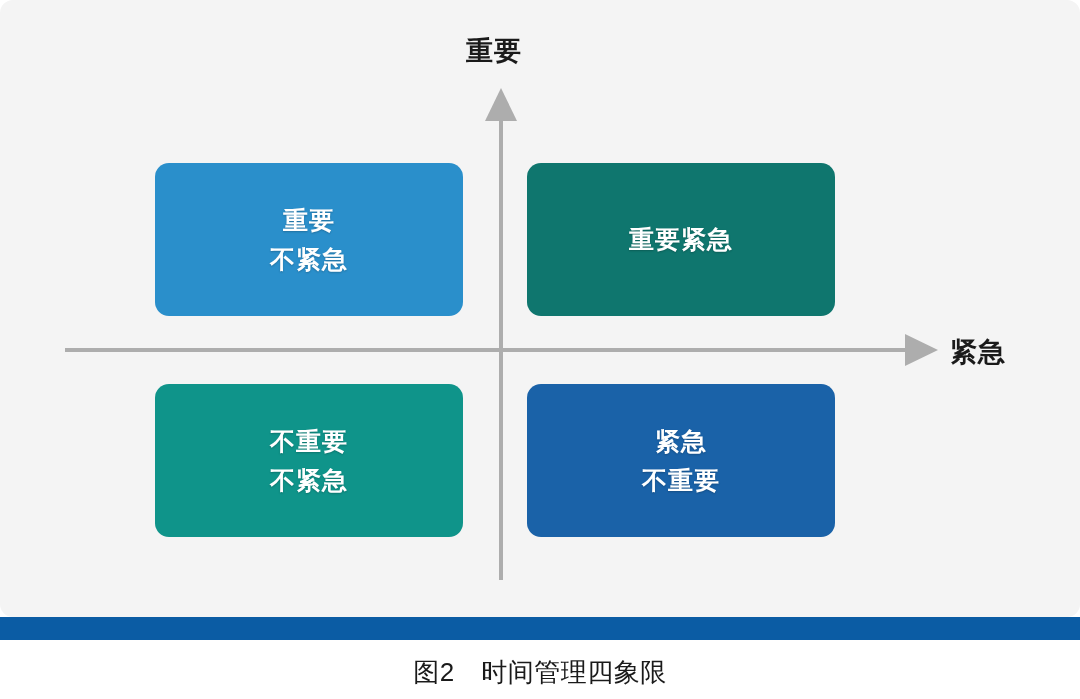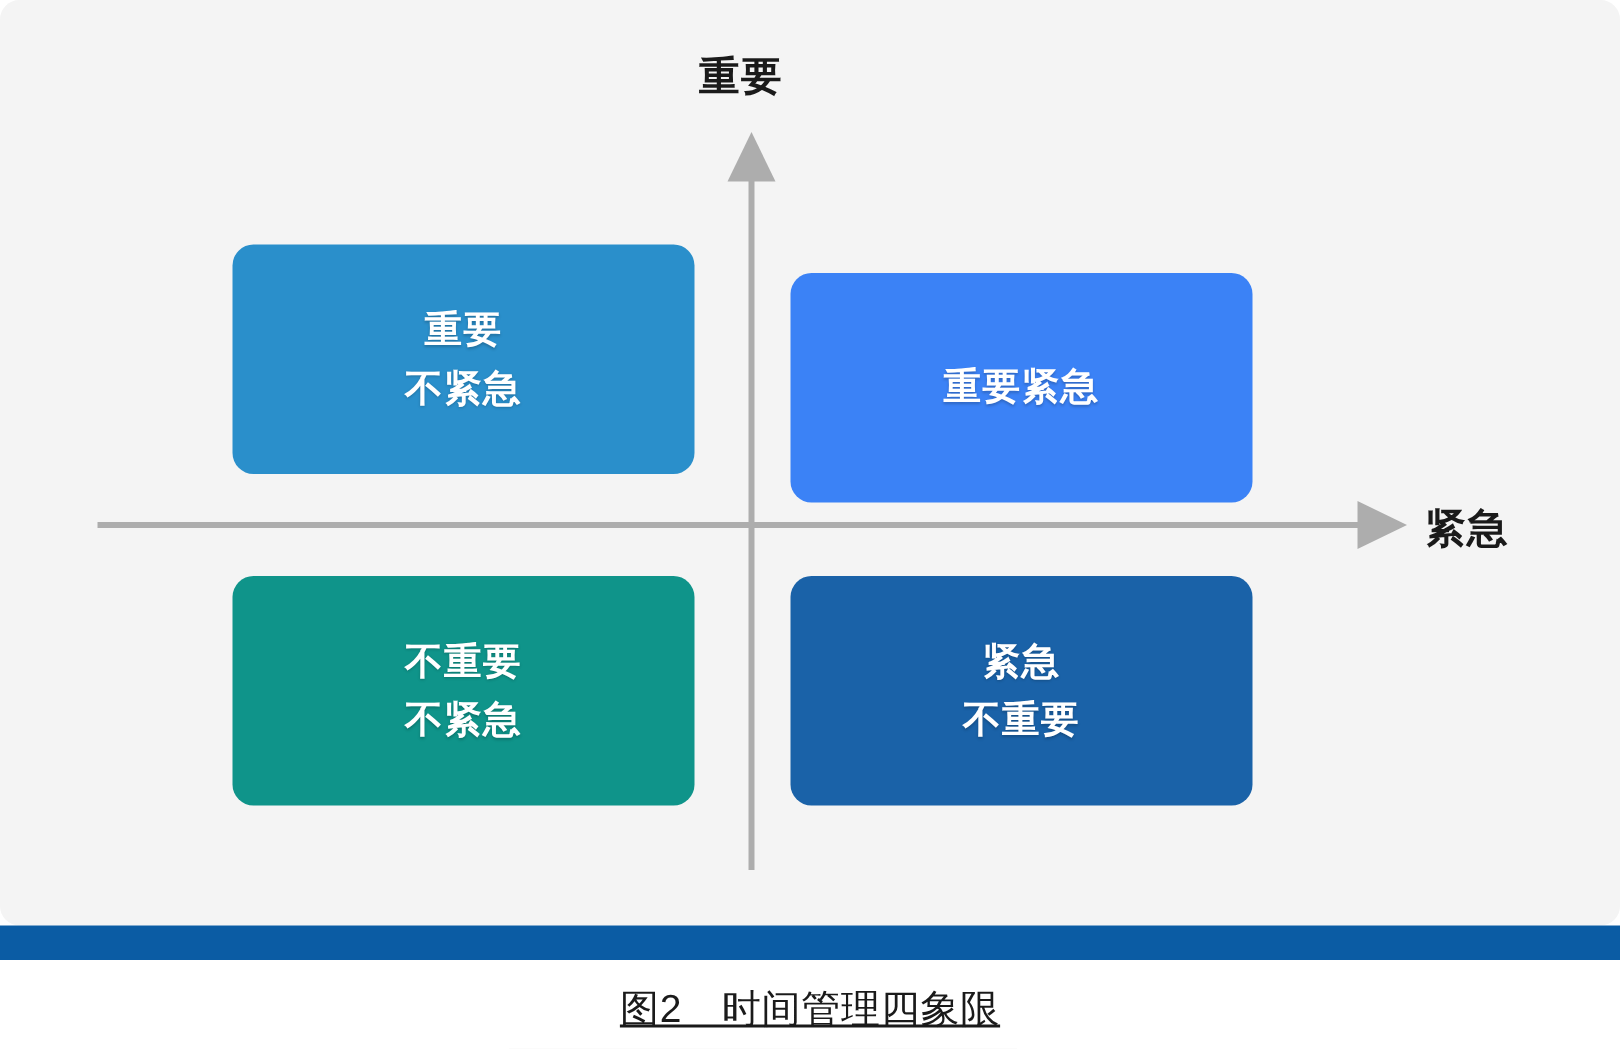--- a/index.html
+++ b/index.html
@@ -125,21 +125,21 @@
     left: 9px;
     right: 1px;
     bottom: -8px;
     height: 10px;
     border-radius: 0 0 12px 12px;
     background: rgba(0,0,0,0.18);
     z-index: -1;
   }
 
   .q-tl { left: 155px; top: 163px;  width: 308px; height: 153px; background: #2a8fcb; }
-  .q-tr { left: 527px; top: 163px;  width: 308px; height: 153px; background: #3b82f6; margin-top: 19px; }
+  .q-tr { left: 527px; top: 163px;  width: 308px; height: 153px; background: #0f766e; }
   .q-bl { left: 155px; top: 384px;  width: 308px; height: 153px; background: #0f948a; }
   .q-br { left: 527px; top: 384px;  width: 308px; height: 153px; background: #1a62a8; }
 
   
   .blue-rule {
     position: absolute;
     left: 0;
     top: 617px;
     width: 1080px;
     height: 23px;
@@ -151,21 +151,20 @@
     position: absolute;
     left: 0;
     top: 655px;
     width: 1080px;
     text-align: center;
     color: #1a1a1a;
     font-size: 26px;
     font-weight: normal;
     letter-spacing: 0.5px;
     white-space: pre;
-    text-decoration: underline;
   }
 </style>
 </head>
 <body>
 
 <div id="page">
 
   <div class="diagram-canvas">
 
     <div class="axis-h-line"></div>

